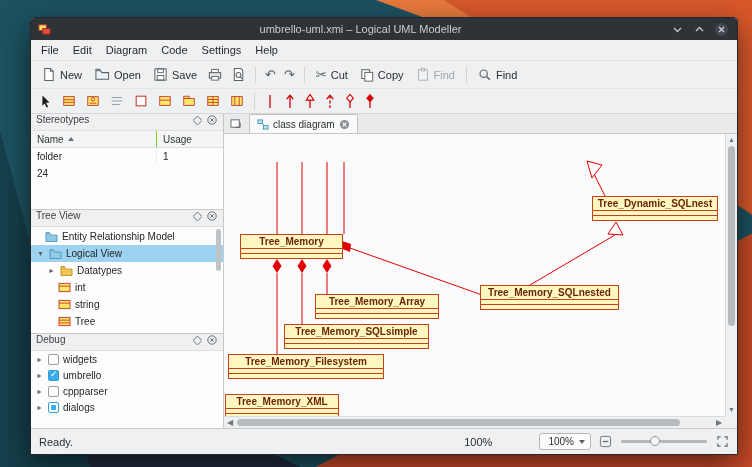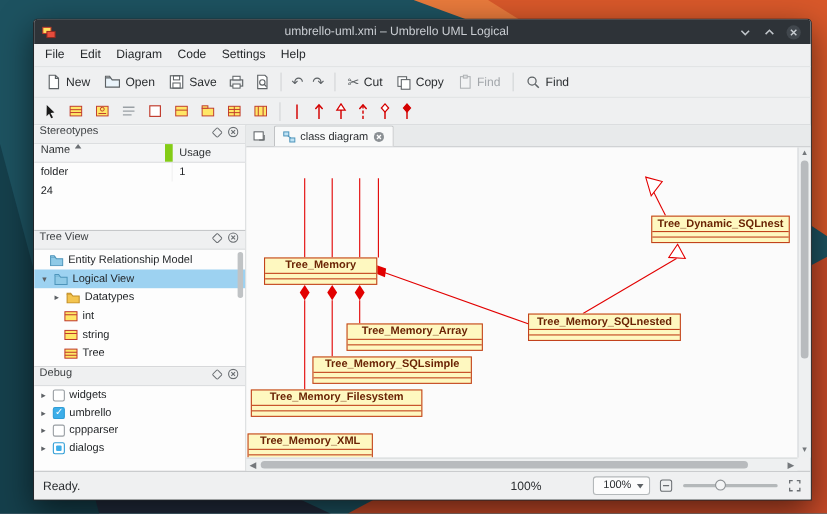--- a/index.html
+++ b/index.html
@@ -42,21 +42,21 @@
   
   .main { flex:1; display:flex; min-height:0; }
   .dock { width:193px; flex:0 0 auto; display:flex; flex-direction:column; border-right:1px solid #c6c8ca; background:#eff0f1; }
   .panel { display:flex; flex-direction:column; background:#fdfdfd; border-bottom:1px solid #c6c8ca; overflow:hidden; }
   .panel-header { height:17px; flex:0 0 auto; display:flex; align-items:flex-start; padding:0 5px;
     background:#eff0f1; font-size:10px; color:#3c3f42; border-bottom:1px solid #dcdee0; }
   .ph-title { flex:1; }
   .ph-btn { width:12px; height:12px; margin-left:3px; display:flex; align-items:center; justify-content:center; }
 
   .table-head { display:flex; height:17px; font-size:10px; background:#f4f5f6; border-bottom:1px solid #dcdee0; color:#2f3234; align-items:center; flex:0 0 auto; }
-  .th-name { flex:1; padding-left:6px; display:flex; align-items:flex-start; gap:4px; border-right:7px solid #84cc16; height:100%; }
+  .th-name { flex:1; padding-left:6px; display:flex; align-items:center; gap:4px; border-right:1px solid #84cc16; height:100%; }
   .th-usage { width:66px; padding-left:6px; }
   .sort-up { width:0; height:0; border-left:3px solid transparent; border-right:3px solid transparent; border-bottom:4px solid #6b6f73; }
   .t-row { display:flex; height:17px; font-size:10px; align-items:center; color:#232629; }
   .tc-name { flex:1; padding-left:6px; border-right:1px solid #efefef; height:100%; display:flex; align-items:center; }
   .tc-usage { width:66px; padding-left:6px; }
 
   .tree-body { flex:1; position:relative; overflow:hidden; font-size:10px; color:#232629; padding-top:1px; }
   .tree-row { display:flex; align-items:center; height:17px; gap:4px; }
   .tree-row.selected { background:#9dd2f1; }
   .expander { width:9px; font-size:8px; color:#5c6064; text-align:center; flex:0 0 auto; }
@@ -121,21 +121,21 @@
 <div class="shape sh-navy-bl"></div>
 <div class="shape sh-teal-dk"></div>
 
 <div class="window">
 
   <div class="titlebar">
     <svg class="app-icon" viewBox="0 0 14 14">
       <rect x="1" y="2" width="8" height="6" fill="#ffe05e" stroke="#c0392b" stroke-width="1"></rect>
       <rect x="5" y="6" width="8" height="6" fill="#e74c3c" stroke="#922b21" stroke-width="1"></rect>
     </svg>
-    <div class="tb-title">umbrello-uml.xmi – Umbrello UML Logical</div>
+    <div class="tb-title">umbrello-uml.xmi – Logical UML Modeller</div>
     <div class="tb-btn">
       <svg width="11" height="11" viewBox="0 0 11 11">
           <polyline points="2,4 5.5,7.5 9,4" fill="none" stroke="#bfc4c9" stroke-width="1.4"></polyline>
         </svg>
     </div>
     <div class="tb-btn">
       <svg width="11" height="11" viewBox="0 0 11 11">
           <polyline points="2,7 5.5,3.5 9,7" fill="none" stroke="#bfc4c9" stroke-width="1.4"></polyline>
         </svg>
     </div>

